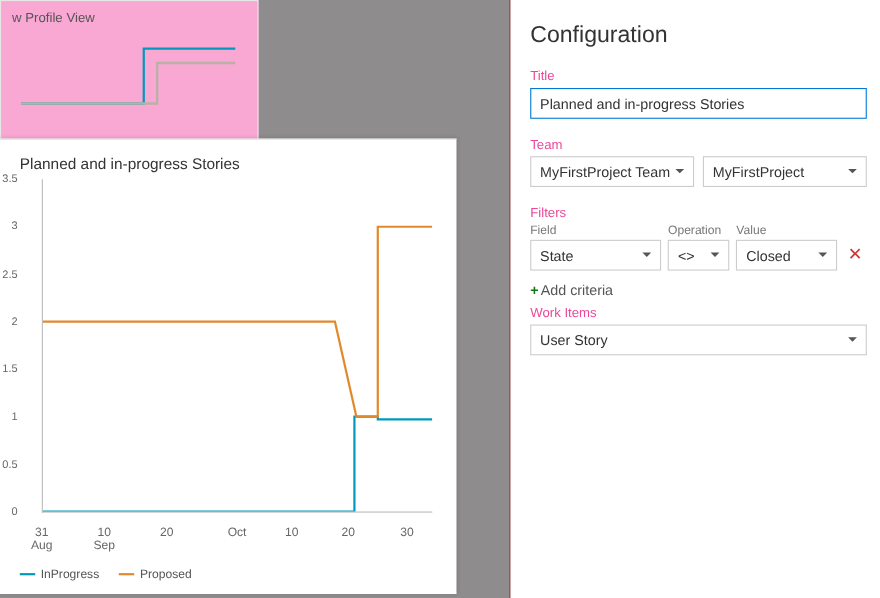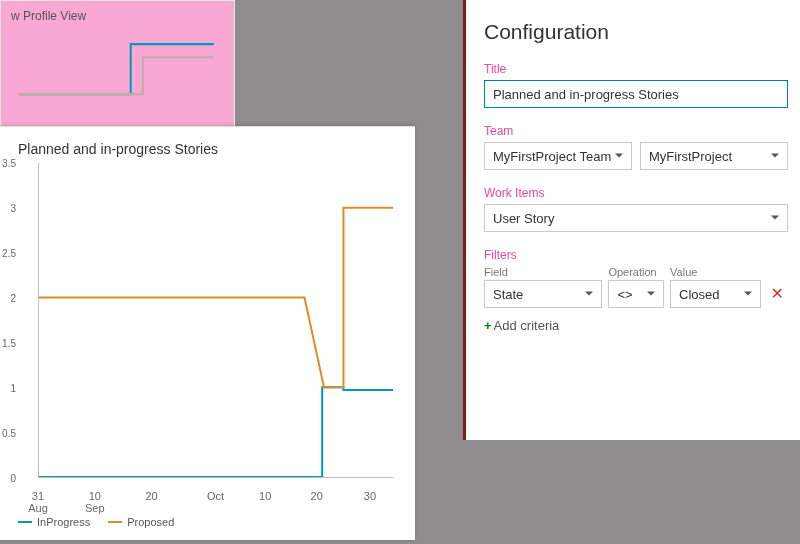--- a/index.html
+++ b/index.html
@@ -78,36 +78,36 @@
   .xlabel {
     position: absolute;
     font-size: 11px;
     color: #666;
     top: 10px;
     transform: translateX(-50%);
     text-align: center;
     line-height: 1.1;
   }
   .legend {
-    margin-top: 6px;
+    margin-top: 18px;
     display: flex;
     gap: 18px;
     font-size: 11px;
     color: #555;
     align-items: flex-end;
   }
   .legend-item { display: flex; align-items: center; gap: 5px; }
   .legend-swatch { width: 14px; height: 2px; }
   .panel {
     position: absolute;
     right: 0; top: 0;
     width: 337px;
-    height: 440px;
+    height: 544px;
     background: #fff;
-    border-left: 3px solid #7f1d1d;
+    border-left: 1px solid #7f1d1d;
     padding: 20px 12px 0 18px;
     overflow: hidden;
   }
   .panel h1 {
     font-size: 21px;
     font-weight: 400;
     color: #333;
     margin-bottom: 18px;
   }
   .field-label {
@@ -259,27 +259,20 @@
     <div class="row2">
       <div class="select">
         <span>MyFirstProject Team</span>
       </div>
       <div class="select">
         <span>MyFirstProject</span>
       </div>
     </div>
   </div>
 
-  <div class="row">
-    <span class="field-label">Work Items</span>
-    <div class="select">
-      <span>User Story</span>
-    </div>
-  </div>
-
   <div class="row" style="margin-bottom:6px">
     <span class="field-label">Filters</span>
     <div class="filters-row">
       <div class="col-field">
         <div class="sub-label">Field</div>
         <div class="select">
           <span>State</span>
         </div>
       </div>
       <div class="col-op">
@@ -293,13 +286,20 @@
         <div class="select">
           <span>Closed</span>
         </div>
       </div>
       <span class="remove-x">✕</span>
     </div>
     <div class="add-crit">
       <span class="plus">+</span><span>Add criteria</span>
     </div>
   </div>
+
+  <div class="row">
+    <span class="field-label">Work Items</span>
+    <div class="select">
+      <span>User Story</span>
+    </div>
+  </div>
 </div>
 
 </body></html>

